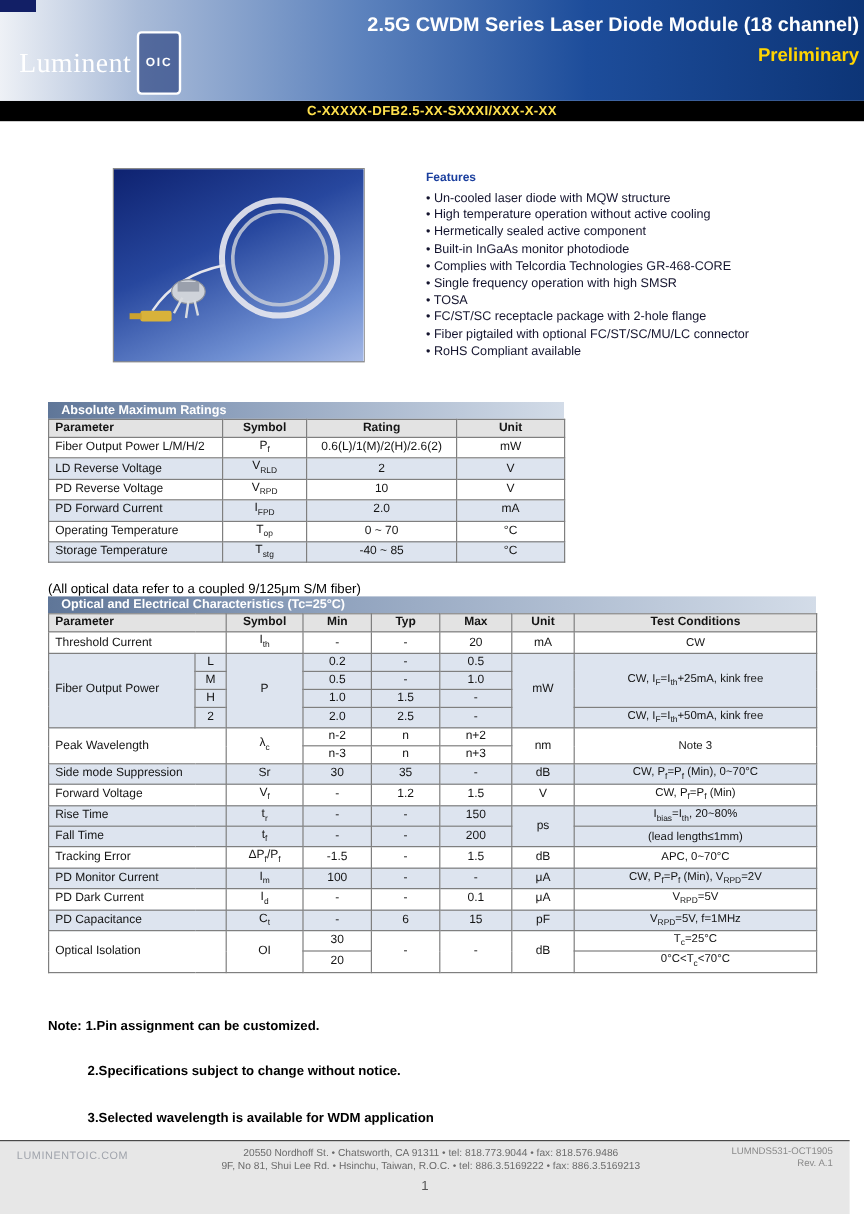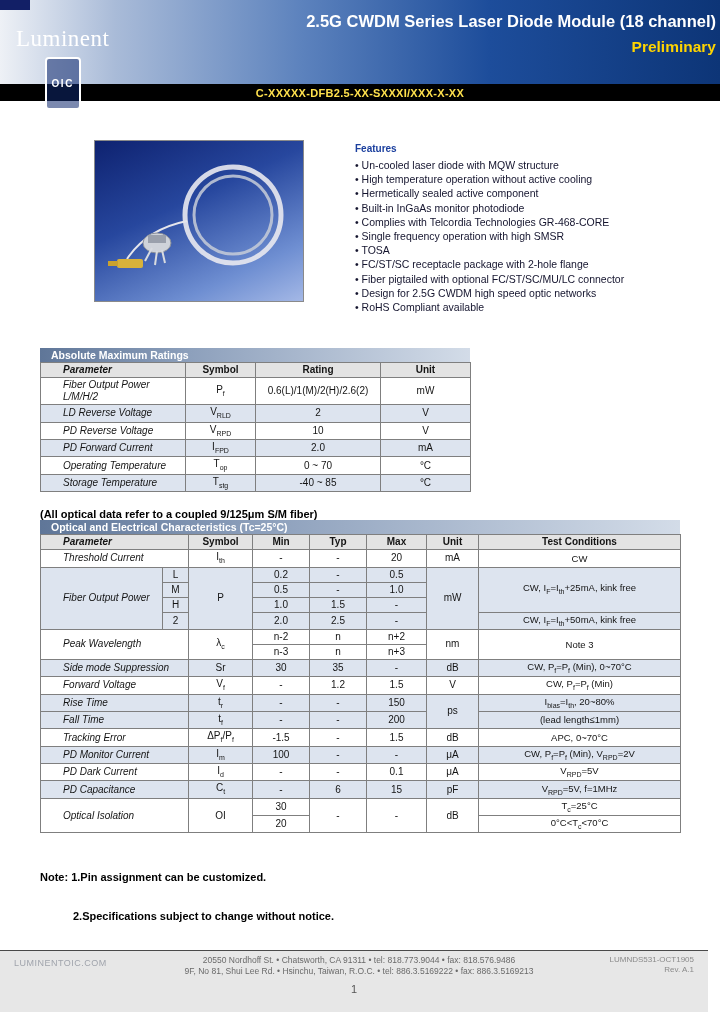--- a/index.html
+++ b/index.html
@@ -8,21 +8,21 @@
     width:720px; height:1012px; background:#ffffff; position:relative;
     font-family:"Liberation Sans", sans-serif; overflow:hidden; margin:0 auto;
   }
 
   
   header {
     height:84px; position:relative;
     background:linear-gradient(90deg,#eef1f6 0%, #a9bbd8 16%, #5c82bd 42%, #1d4d9b 68%, #0d3577 100%);
   }
   .corner-sq { position:absolute; left:0; top:0; width:30px; height:10px; background:#121f66; }
-  .logo { position:absolute; left:16px; top:26px; display:flex; align-items:center; gap:5px;flex-direction:column; }
+  .logo { position:absolute; left:16px; top:26px; display:flex; align-items:center; gap:5px; }
   .logo-text { font-family:"Liberation Serif", serif; font-size:23px; color:#ffffff; letter-spacing:.5px; }
   .logo-badge {
     border:2px solid #fff; color:#fff; background:rgba(15,40,110,.55);
     font-size:10px; font-weight:bold; letter-spacing:1.5px; padding:19px 5px; border-radius:4px;
   }
   .titles { position:absolute; right:4px; top:12px; text-align:right; }
   .title { color:#fff; font-size:16.5px; font-weight:bold; }
   .subtitle { color:#ffd400; font-size:15.5px; font-weight:bold; margin-top:7px; }
 
   .partbar { height:17px; background:#000; display:flex; align-items:center; justify-content:center; }
@@ -50,28 +50,28 @@
     background:linear-gradient(90deg,#5f7698 0%, #8da0bc 35%, #d3dce8 100%);
   }
   .section-bar span { color:#ffffff; font-size:10.5px; font-weight:bold; padding-left:11px; }
   .abs-bar { width:430px; margin-top:34px; }
   .opt-bar { width:640px; margin-top:0; }
 
   
   table.tbl { border-collapse:collapse; font-size:10px; color:#141414; table-layout:fixed; }
   .tbl td, .tbl th { border:1px solid #7f7f7f; text-align:center; padding:1px 3px; height:15px; line-height:1.2; }
   .tbl th { background:#e3e3e3; font-weight:bold; }
-  .tbl .left { text-align:left; padding-left:22px;font-style:italic; }
+  .tbl .left { text-align:left; padding-left:5px; }
   .tbl tr.shade td { background:#dde4ef; }
   .tbl td.cond { font-size:9.5px; }
   .abs-tbl { width:430px; }
   .opt-tbl { width:640px; }
   sub { font-size:7px; }
 
-  .fiber-note { font-size:11px; font-weight:bold; color:#000; margin-top:16px; }
+  .fiber-note { font-size:11px; font-weight:normal; color:#000; margin-top:16px; }
 
   
   .notes { margin-top:13px; font-size:11px; font-weight:bold; color:#000; white-space:pre; }
   .notes div { line-height:14.5px; }
   .notes .ind1 { padding-left:33px; }
   .notes .ind2 { padding-left:40px; }
 
   
   .bottom-zone {
     position:absolute; left:0; right:12px; bottom:0; height:62px;
@@ -126,21 +126,20 @@
         <ul>
             <li>Un-cooled laser diode with MQW structure</li>
             <li>High temperature operation without active cooling</li>
             <li>Hermetically sealed active component</li>
             <li>Built-in InGaAs monitor photodiode</li>
             <li>Complies with Telcordia Technologies GR-468-CORE</li>
             <li>Single frequency operation with high SMSR</li>
             <li>TOSA</li>
             <li>FC/ST/SC receptacle package with 2-hole flange</li>
             <li>Fiber pigtailed with optional FC/ST/SC/MU/LC connector</li>
-            <li>Design for 2.5G CWDM high speed optic networks</li>
             <li>RoHS Compliant available</li>
           </ul>
       </div>
     </div>
 
     <div class="section-bar abs-bar">
       <span>Absolute Maximum Ratings</span>
     </div>
     <table class="tbl abs-tbl">
       <colgroup>

